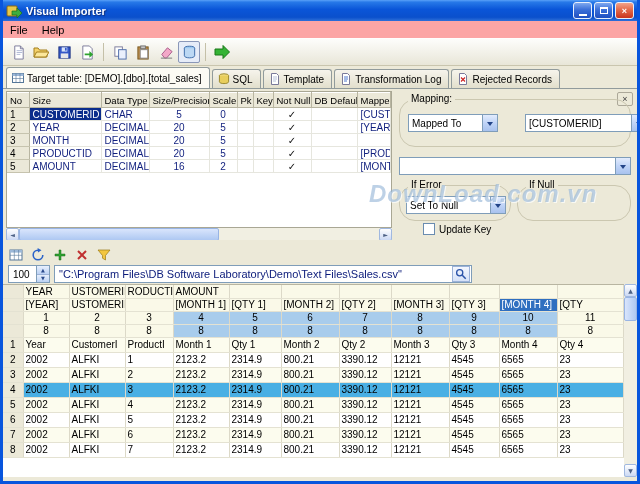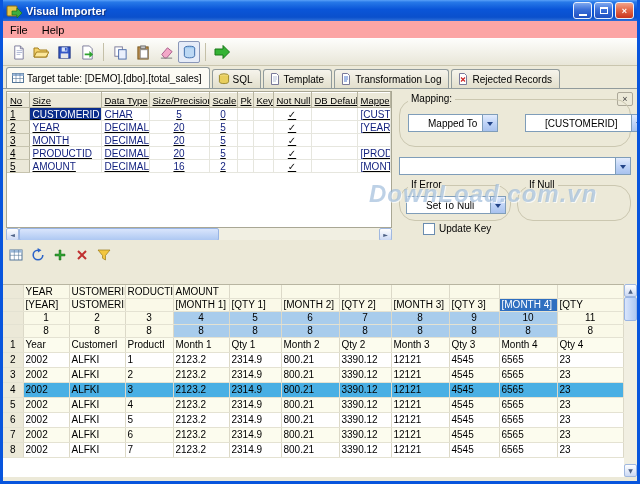--- a/index.html
+++ b/index.html
@@ -42,21 +42,21 @@
     display:flex; align-items:flex-end; background:#ECE9D8; }
   .tab { display:flex; align-items:center; gap:3px; font-size:10px; height:19px;
     padding:0 7px 0 5px; border:1px solid #919B9C; border-bottom:none; border-radius:3px 3px 0 0;
     background:linear-gradient(#F6F4EC,#E2DFCC); margin-right:2px; white-space:nowrap; }
   .tab.active { background:#FCFBF4; height:21px; }
 
   
   .main { position:absolute; left:0; top:88px; right:0; height:152px; border-top:1px solid #919B9C;
     background:#ECE9D8; }
   .fgwrap { position:absolute; left:3px; top:2px; width:386px; height:137px; background:#fff;
-    border:1px solid #A9A794; overflow:hidden;text-decoration:underline; }
+    border:1px solid #A9A794; overflow:hidden; }
   table { border-collapse:collapse; table-layout:fixed; }
   .fgrid { width:100%; font-size:10px; }
   .fgrid th { background:#EBE8D8; border-right:1px solid #B8B5A1; border-bottom:1px solid #B8B5A1;
     border-top:1px solid #fff; font-weight:normal; font-size:9.5px; text-align:left; padding:1px 3px;
     height:15px; white-space:nowrap; overflow:hidden; }
   .fgrid td { border-right:1px solid #E6E6DE; border-bottom:1px solid #E6E6DE; padding:0 3px;
     height:13px; color:#101F7E; white-space:nowrap; overflow:hidden; }
   .fgrid td.fg-rownum { background:#EBE8D8; border-right:1px solid #B8B5A1;
     border-bottom:1px solid #C6C3AE; color:#000; }
   .fgrid td.ctr, .fgrid td.chk { text-align:center; }
@@ -78,30 +78,30 @@
   .pclose { position:absolute; top:3px; right:2px; width:16px; height:14px; font-size:9px;
     display:flex; align-items:center; justify-content:center; background:#ECE9D8;
     border:1px solid #ACA899; border-radius:2px; color:#444; }
   .group { position:absolute; border:1px solid #CBC7B0; border-radius:16px; }
   .glabel { position:absolute; top:-7px; left:8px; background:#ECE9D8; padding:0 3px; font-size:10px; }
   .gmap { left:4px; top:10px; width:232px; height:48px; }
   .gerr { left:4px; top:96px; width:112px; height:36px; }
   .gnull { left:122px; top:96px; width:114px; height:36px; }
   .combo { position:absolute; height:18px; background:#fff; border:1px solid #7F9DB9; display:flex;
     align-items:center; font-size:10px; overflow:hidden; }
-  .cval { flex:1; padding-left:19px; white-space:nowrap; overflow:hidden; }
+  .cval { flex:1; padding-left:3px; white-space:nowrap; overflow:hidden; }
   .cbtn { flex:none; width:15px; align-self:stretch; background:linear-gradient(#E3ECFD,#C0D4F7 50%,#A8C2EE);
     border-left:1px solid #7F9DB9; display:flex; align-items:center; justify-content:center; }
   .dar { width:0; height:0; border:3px solid transparent; border-top:4px solid #224488; margin-top:4px; }
   .c1 { left:8px; top:14px; width:90px; }
   .c2 { left:92px; top:14px; width:122px;margin-left:33px; }
   .cexpr { left:4px; top:68px; width:232px; }
   .cerr { left:6px; top:10px; width:100px; }
   .cnull { left:6px; top:10px; width:101px; }
-  .ukrow { position:absolute; left:28px; top:134px; display:flex; align-items:flex-start; gap:4px;
+  .ukrow { position:absolute; left:28px; top:134px; display:flex; align-items:center; gap:4px;
     font-size:10px; }
   .cb { width:12px; height:12px; background:#fff; border:1px solid #6A8CB0; }
 
   .splitter { position:absolute; left:0; top:240px; right:0; height:5px; background:#ECE9D8; }
 
   
   .btoolbar { position:absolute; left:0; top:245px; right:0; height:19px; display:flex;
     align-items:center; padding-left:4px; gap:4px; background:#ECE9D8; }
   .bbtn { width:18px; height:17px; display:flex; align-items:center; justify-content:center; }
   .srcbar { position:absolute; left:0; top:264px; right:0; height:20px; display:flex;
@@ -464,20 +464,38 @@
           <path d="M3 3l8 8M11 3l-8 8" stroke="#C03030" stroke-width="2"></path>
         </svg>
     </span>
     <span class="bbtn">
       <svg width="14" height="14" viewBox="0 0 14 14">
           <path d="M1 2h12L8.5 7.5V12l-3-1.8V7.5z" fill="#F3C63F" stroke="#9A7A18" stroke-width="0.7"></path>
         </svg>
     </span>
   </div>
 
+  <div class="srcbar">
+    <div class="spinner">
+      <span class="spinval">100</span>
+      <span class="spinbtns">
+        <span class="sb glyph">▲</span>
+        <span class="sb glyph">▼</span>
+      </span>
+    </div>
+    <div class="pathcombo">
+      <span class="pathtext">"C:\Program Files\DB Software Laboratory\Demo\Text Files\Sales.csv"</span>
+      <span class="browsebtn">
+        <svg width="12" height="12" viewBox="0 0 14 14">
+            <circle cx="5.5" cy="5.5" r="3.6" fill="none" stroke="#2A52A8" stroke-width="1.5"></circle>
+            <path d="M8.5 8.5l4 4" stroke="#2A52A8" stroke-width="1.8"></path>
+          </svg>
+      </span>
+    </div>
+  </div>
 
   <div class="sgwrap">
     <table class="sgrid">
       <colgroup>
         <col style="width:20px">
           <col style="width:46px">
           <col style="width:56px">
           <col style="width:48px">
         <col style="width:56px">
           <col style="width:52px">

